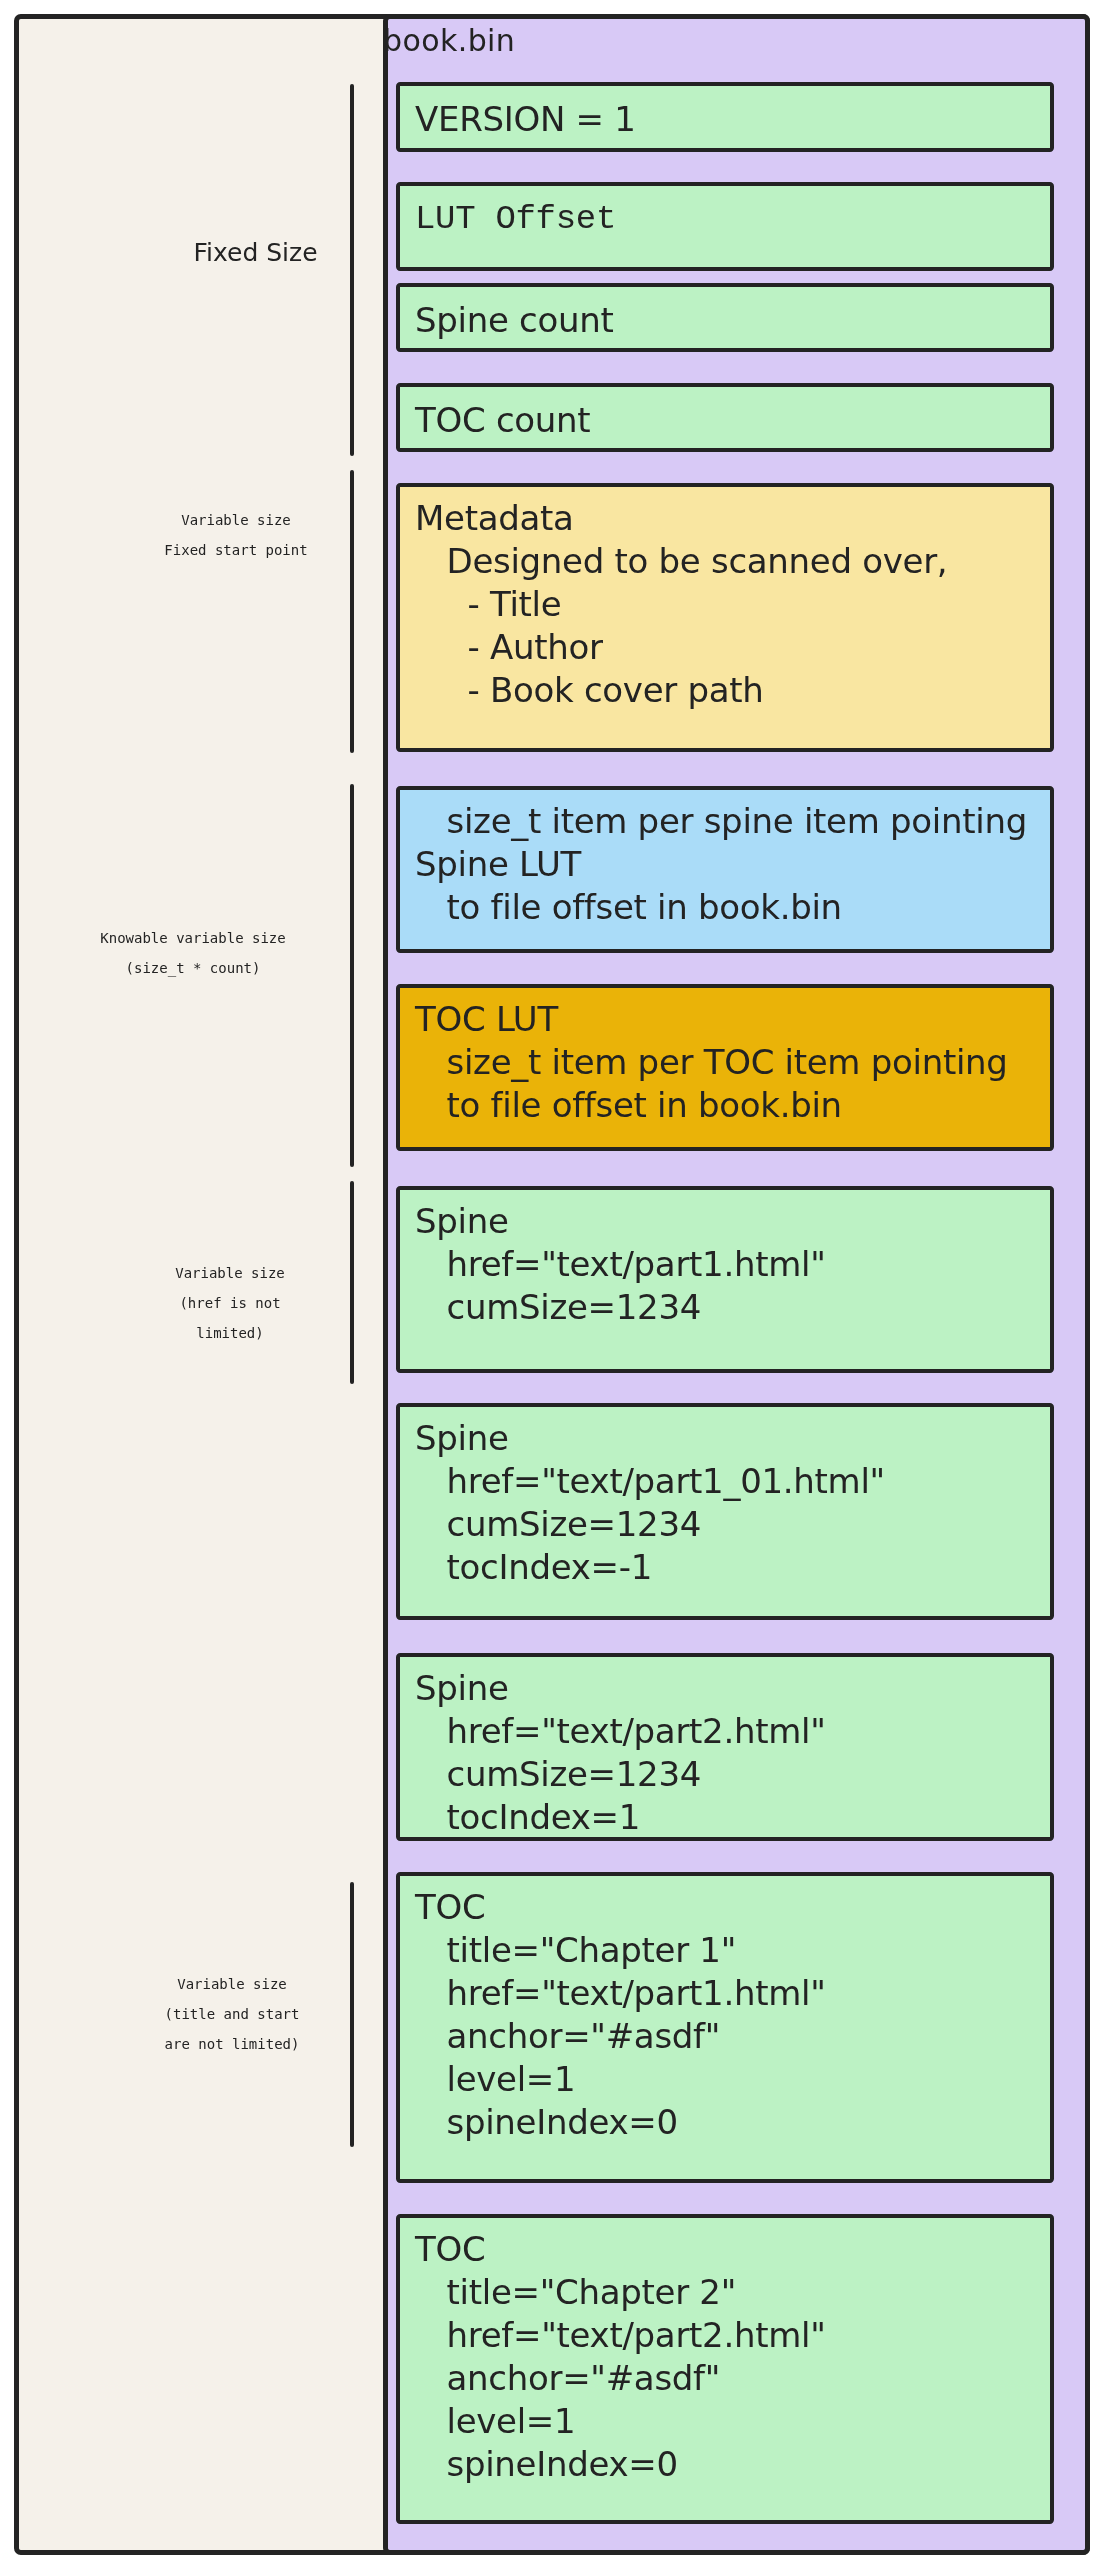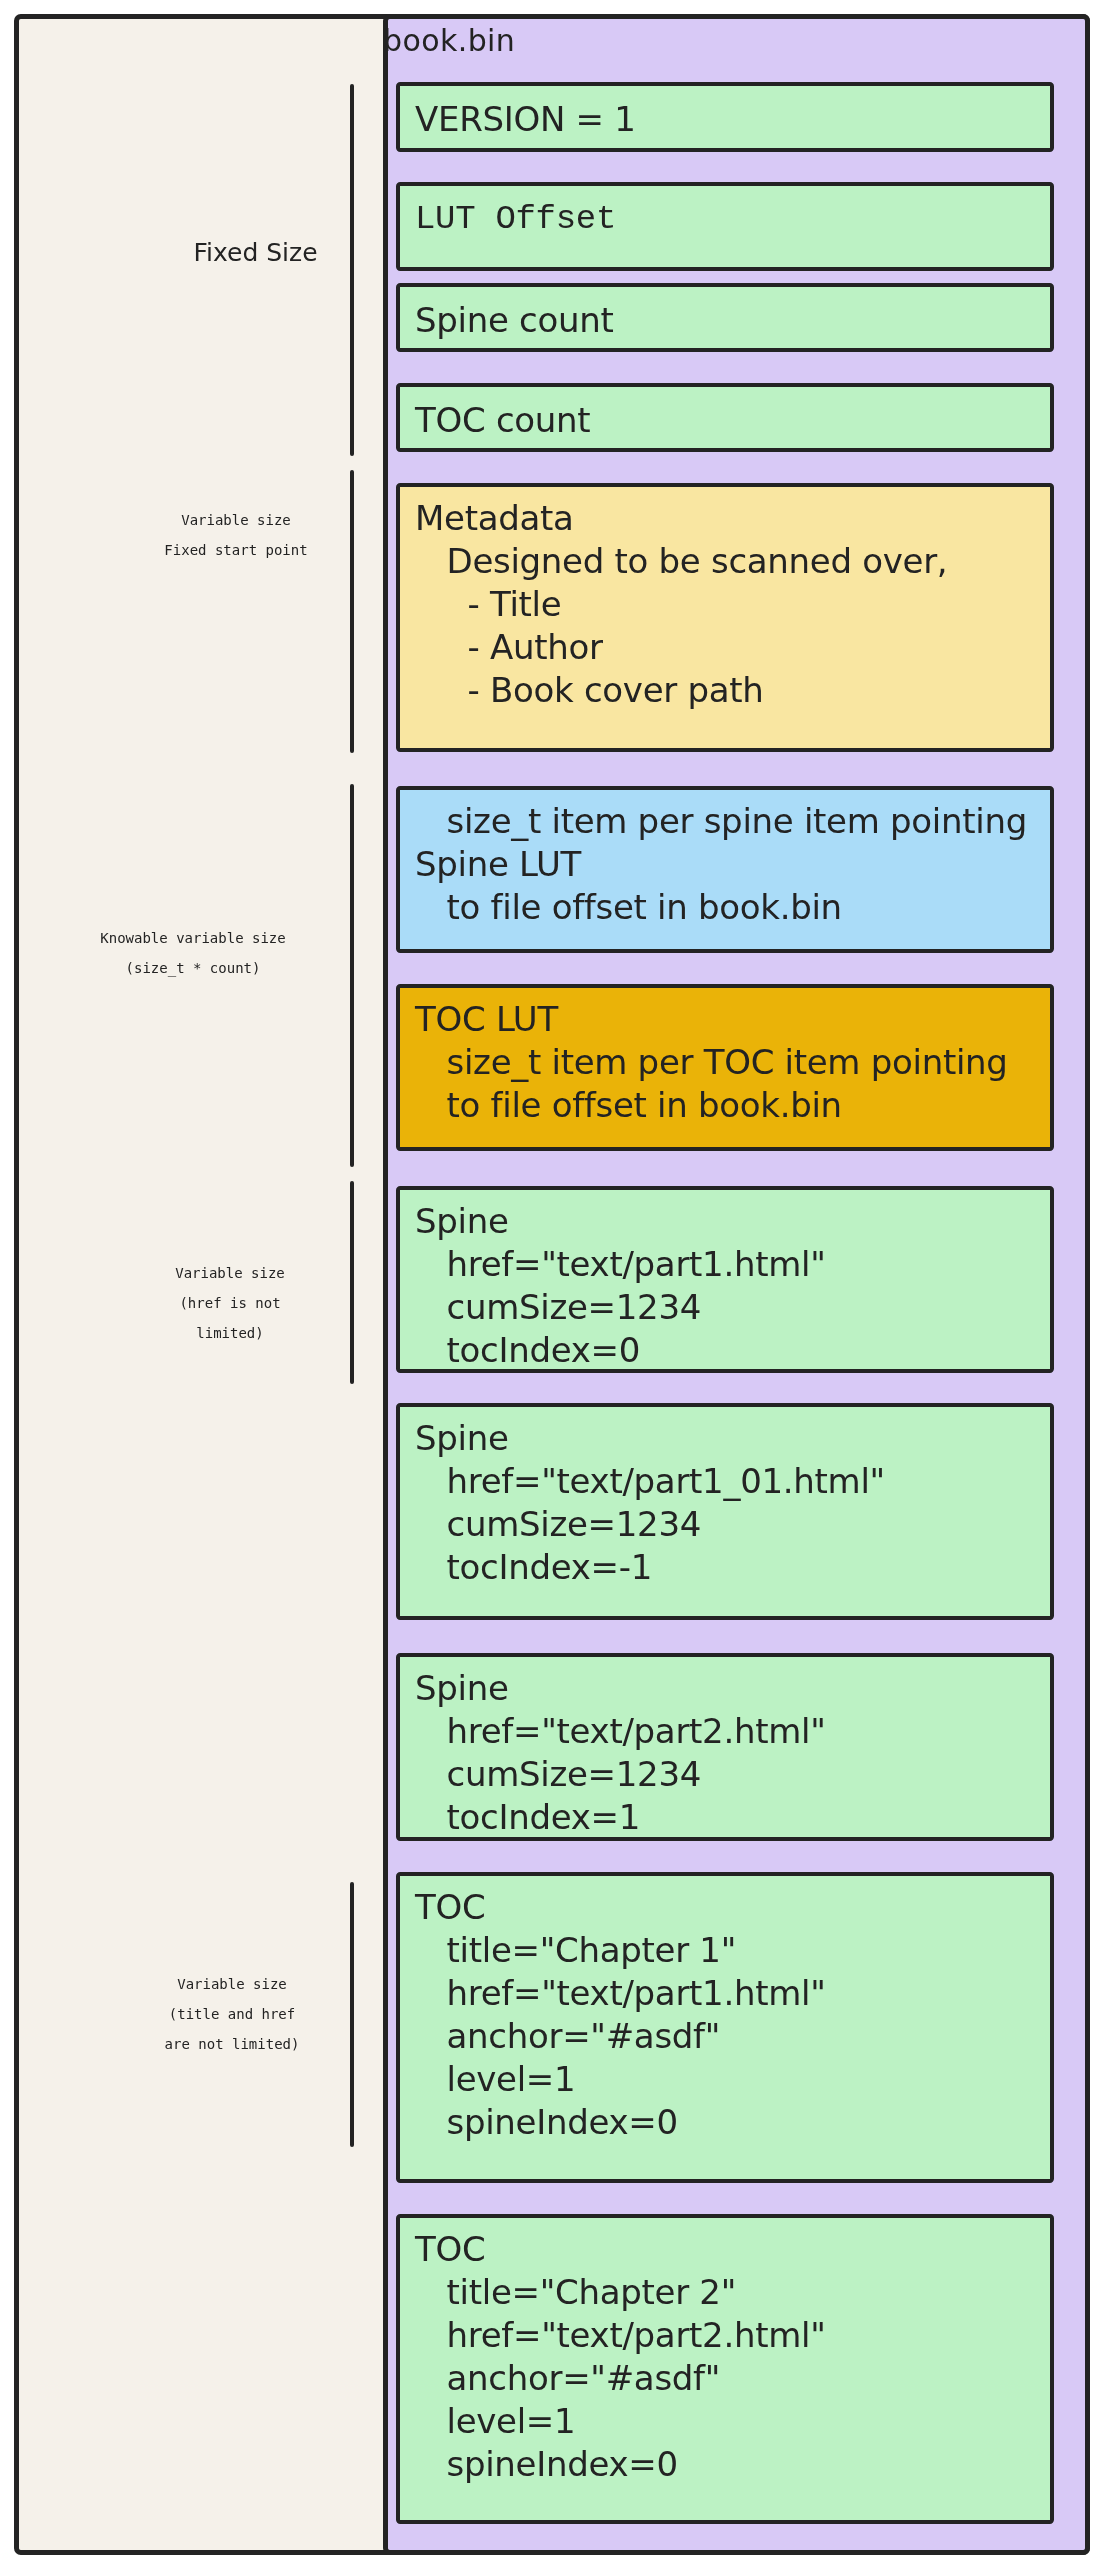--- a/index.html
+++ b/index.html
@@ -95,21 +95,21 @@
     <div class="ll">Knowable variable size</div>
     <div class="ll">(size_t * count)</div>
   </div>
   <div class="sec-label" style="top:1258px;left:88px;width:284px">
     <div class="ll">Variable size</div>
     <div class="ll">(href is not</div>
     <div class="ll">limited)</div>
   </div>
   <div class="sec-label" style="top:1969px;left:90px;width:284px">
     <div class="ll">Variable size</div>
-    <div class="ll">(title and href</div>
+    <div class="ll">(title and start</div>
     <div class="ll">are not limited)</div>
   </div>
 
   <div class="box single" style="top: 82px; height: 70px; background: rgb(188, 242, 196);">
     <div class="bl">VERSION = 1</div>
   </div>
 
   <div class="box single" style="top: 182px; height: 89px; background: rgb(188, 242, 196); font-family: Liberation Mono, monospace;">
     <div class="bl">LUT Offset</div>
   </div>
@@ -139,21 +139,20 @@
   <div class="box" style="top: 984px; height: 167px; background: #eab308;">
     <div class="bl">TOC LUT</div>
     <div class="bl">   size_t item per TOC item pointing</div>
     <div class="bl">   to file offset in book.bin</div>
   </div>
 
   <div class="box" style="top: 1186px; height: 187px; background: rgb(188, 242, 196);">
     <div class="bl">Spine</div>
     <div class="bl">   href="text/part1.html"</div>
     <div class="bl">   cumSize=1234</div>
-    <div class="bl">   tocIndex=0</div>
   </div>
 
   <div class="box" style="top: 1403px; height: 217px; background: rgb(188, 242, 196);">
     <div class="bl">Spine</div>
     <div class="bl">   href="text/part1_01.html"</div>
     <div class="bl">   cumSize=1234</div>
     <div class="bl">   tocIndex=-1</div>
   </div>
 
   <div class="box" style="top: 1653px; height: 188px; background: rgb(188, 242, 196);">

